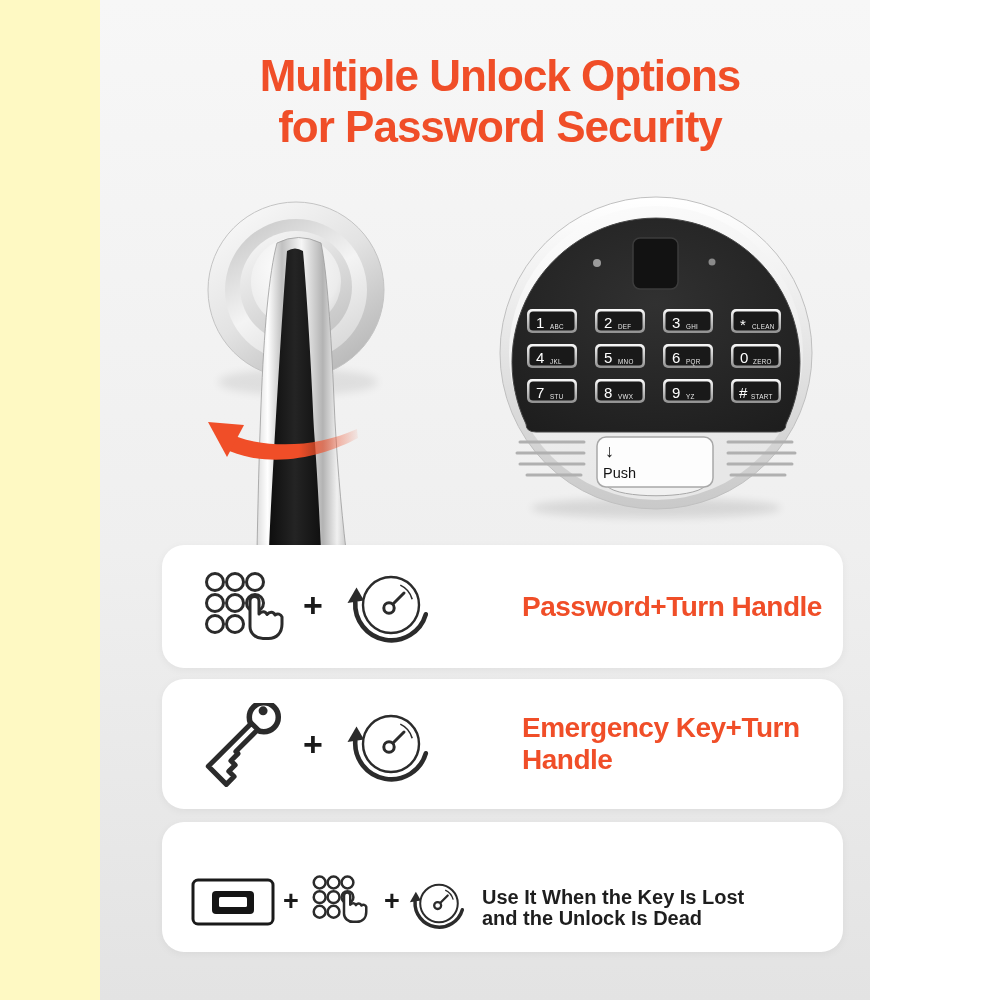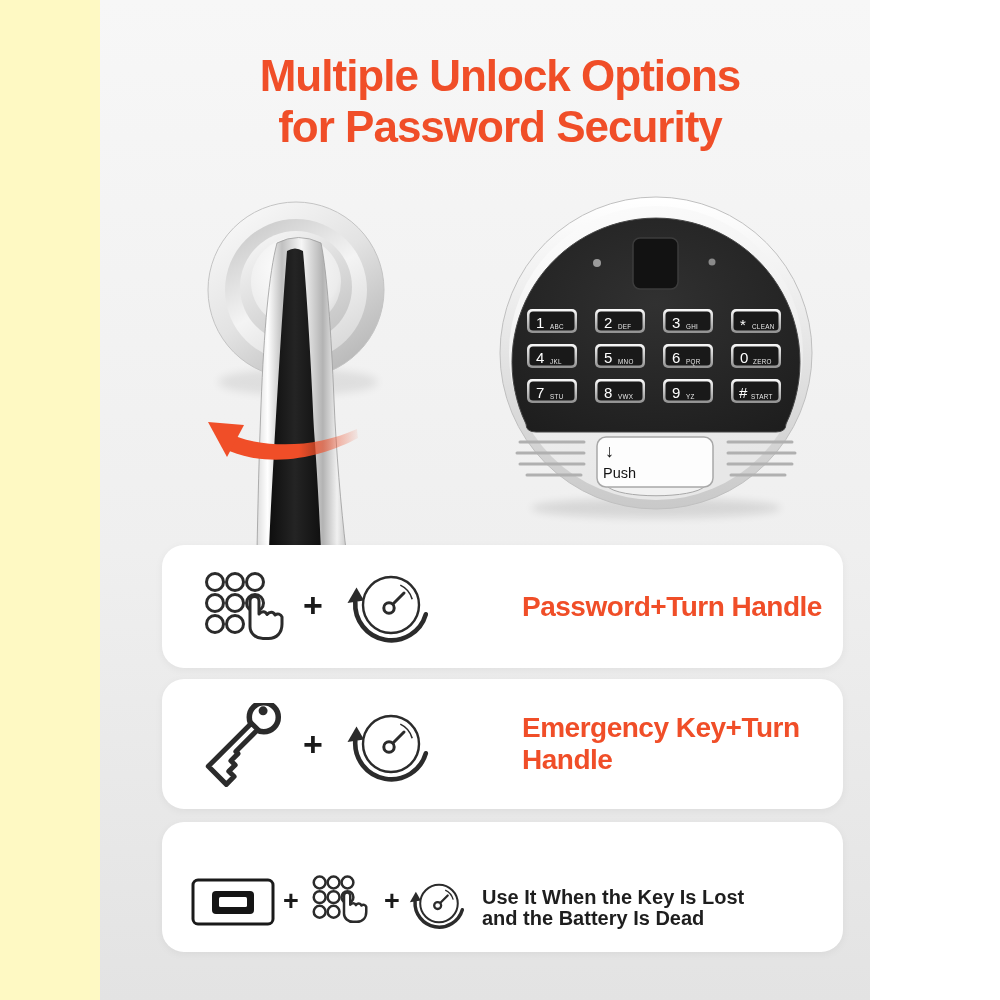--- a/index.html
+++ b/index.html
@@ -298,17 +298,17 @@
       <div class="plus small" style="left:222px;top:66px">+</div>
       <svg class="icon" style="left:246px;top:52px" width="62" height="59" viewBox="-46 -44 92 88">
         <circle cx="0" cy="0" r="28" fill="none" stroke="var(--icon-dark,#2B2B2B)" stroke-width="3"></circle>
         <path d="M9.3,-19.9 A22,22 0 0 1 21.2,-5.7" fill="none" stroke="var(--icon-dark,#2B2B2B)" stroke-width="2"></path>
         <circle cx="-2" cy="3" r="5.2" fill="#fff" stroke="var(--icon-dark,#2B2B2B)" stroke-width="3.4"></circle>
         <line x1="2.5" y1="-1.5" x2="13" y2="-12" stroke="var(--icon-dark,#2B2B2B)" stroke-width="3.4" stroke-linecap="round"></line>
         <path d="M34.8,9.3 A36,36 0 0 1 -35.7,-3.1" fill="none" stroke="var(--icon-dark,#2B2B2B)" stroke-width="5.2" stroke-linecap="round"></path>
         <polygon points="-34.5,-17.5 -43.5,-2 -27,-4.5" fill="var(--icon-dark,#2B2B2B)"></polygon>
       </svg>
       <div class="card-sub" style="top:65px">Use It When the Key Is Lost</div>
-      <div class="card-sub" style="top:86px">and the Battery Is Dead</div>
+      <div class="card-sub" style="top:86px">and the Unlock Is Dead</div>
     </div>
 
   </div>
 </div>
 
 </body></html>

